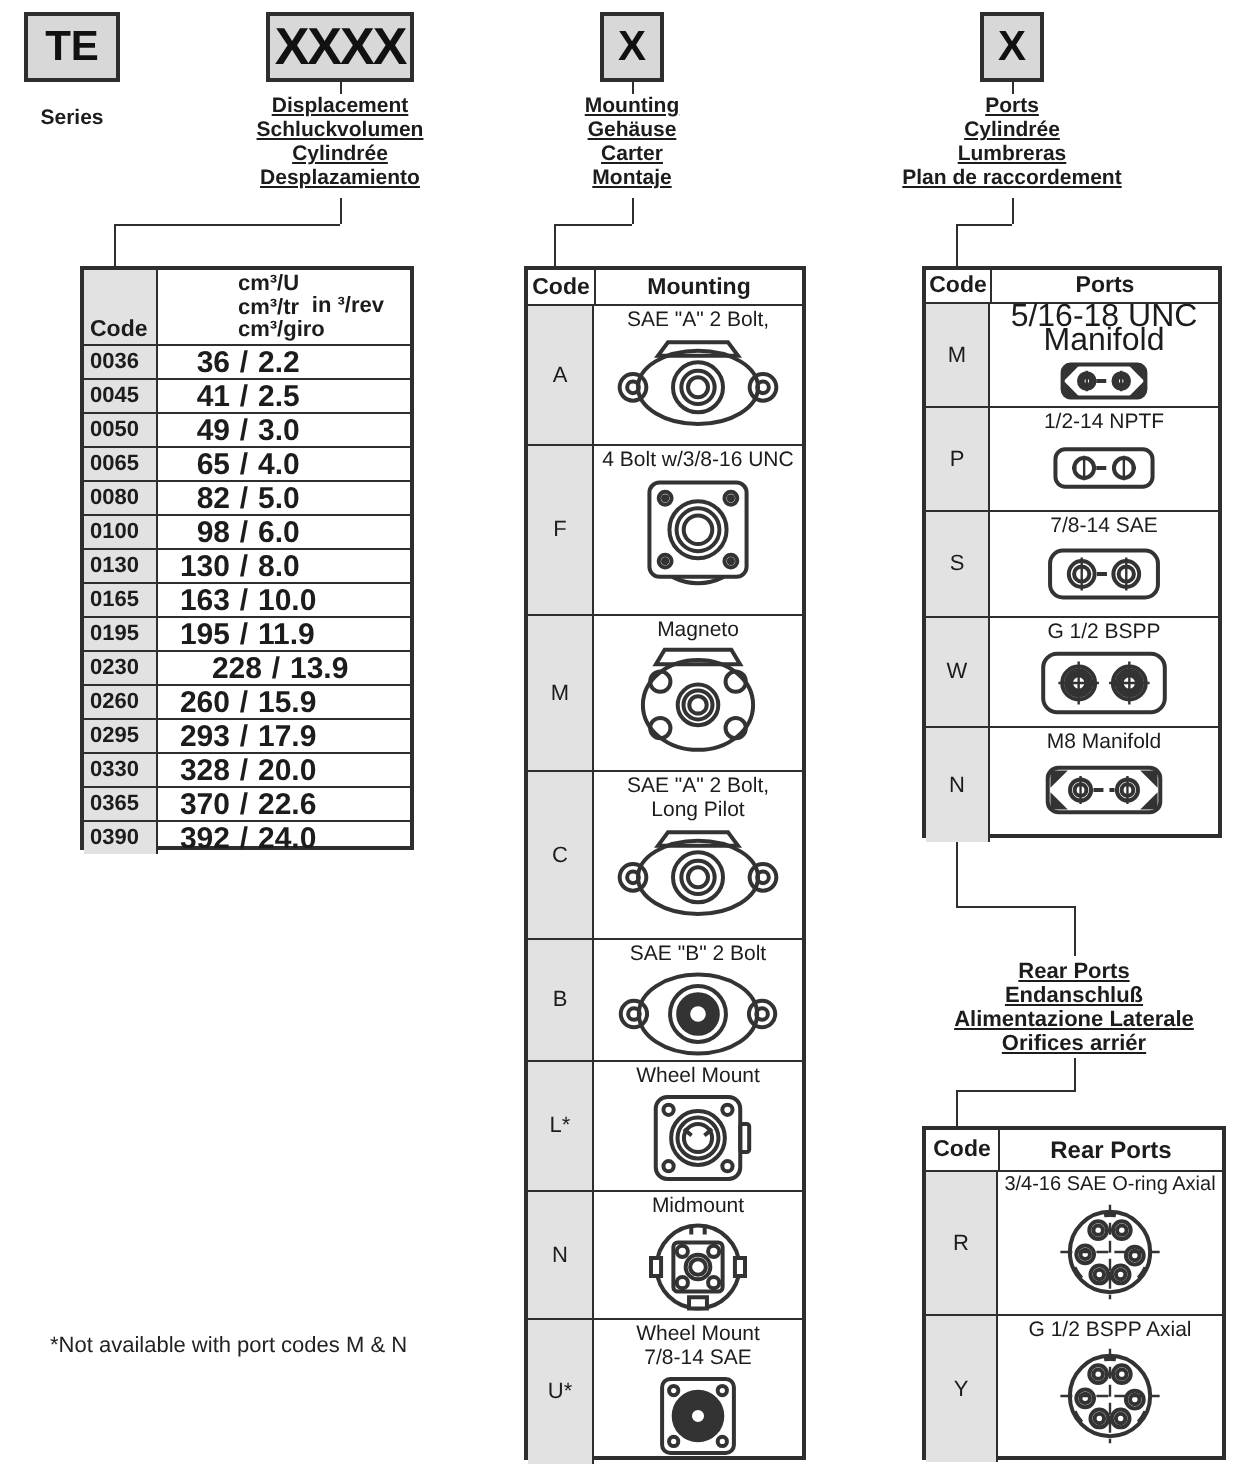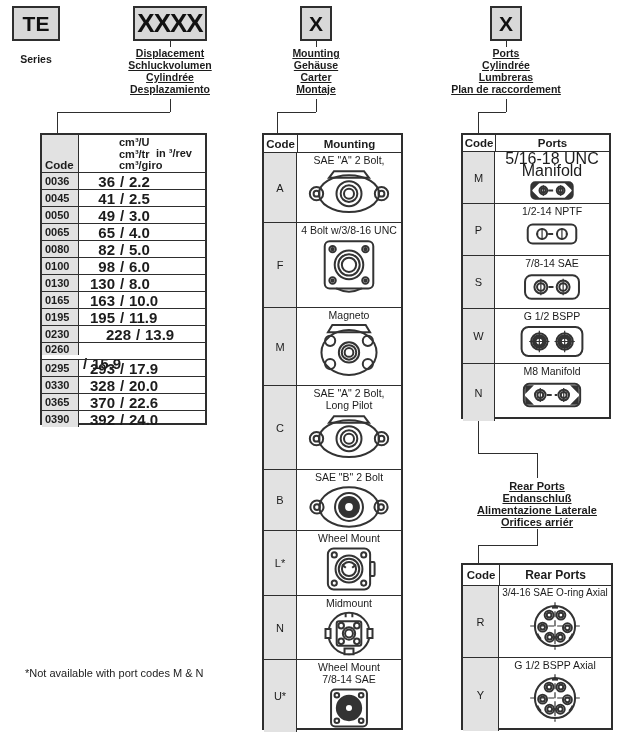--- a/index.html
+++ b/index.html
@@ -182,21 +182,21 @@
         </div>
       </div>
     <div class="trow d-row" style="height:17px;gap:16px;">
         <div class="ccell d-code">0230</div>
         <div class="d-val">
           <span class="m">228</span>
           <span class="sl">/</span>
           <span class="im">13.9</span>
         </div>
       </div>
-    <div class="trow d-row" style="height:17px;flex-direction:column;">
+    <div class="trow d-row" style="height:17px;">
         <div class="ccell d-code">0260</div>
         <div class="d-val">
           <span class="m">260</span>
           <span class="sl">/</span>
           <span class="im">15.9</span>
         </div>
       </div>
     <div class="trow d-row" style="height:17px;">
         <div class="ccell d-code">0295</div>
         <div class="d-val">

